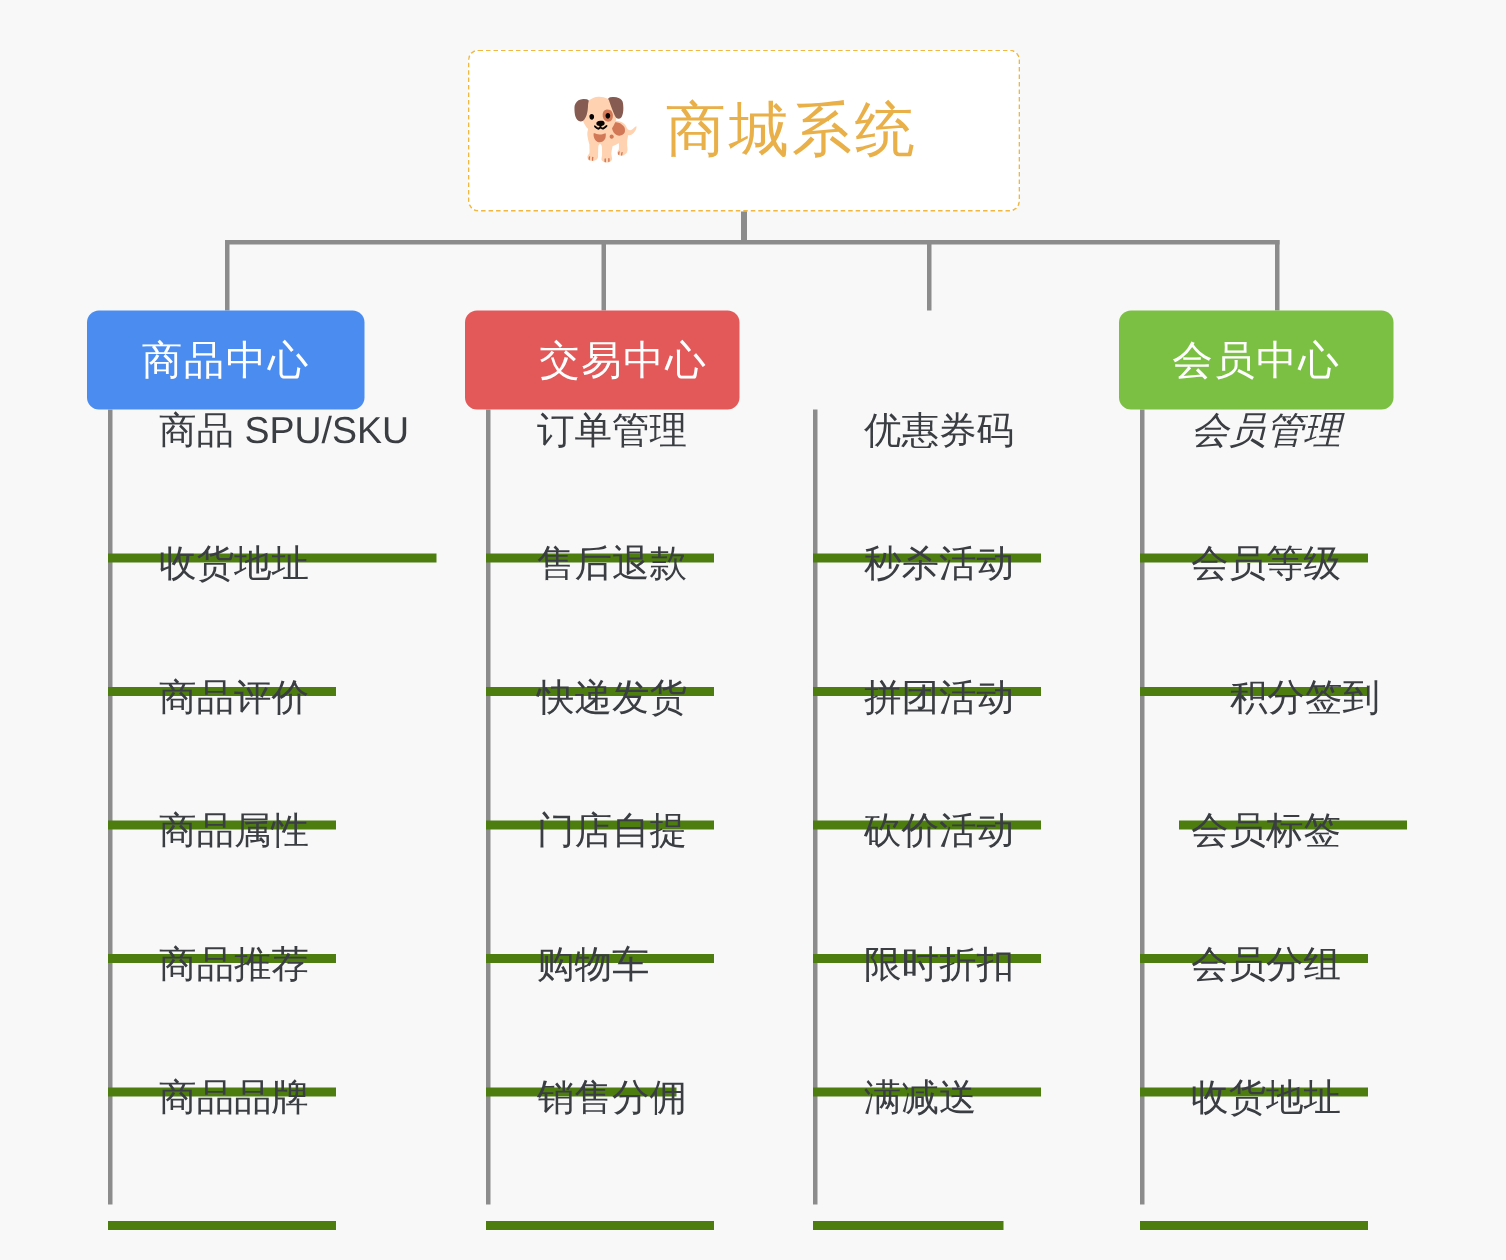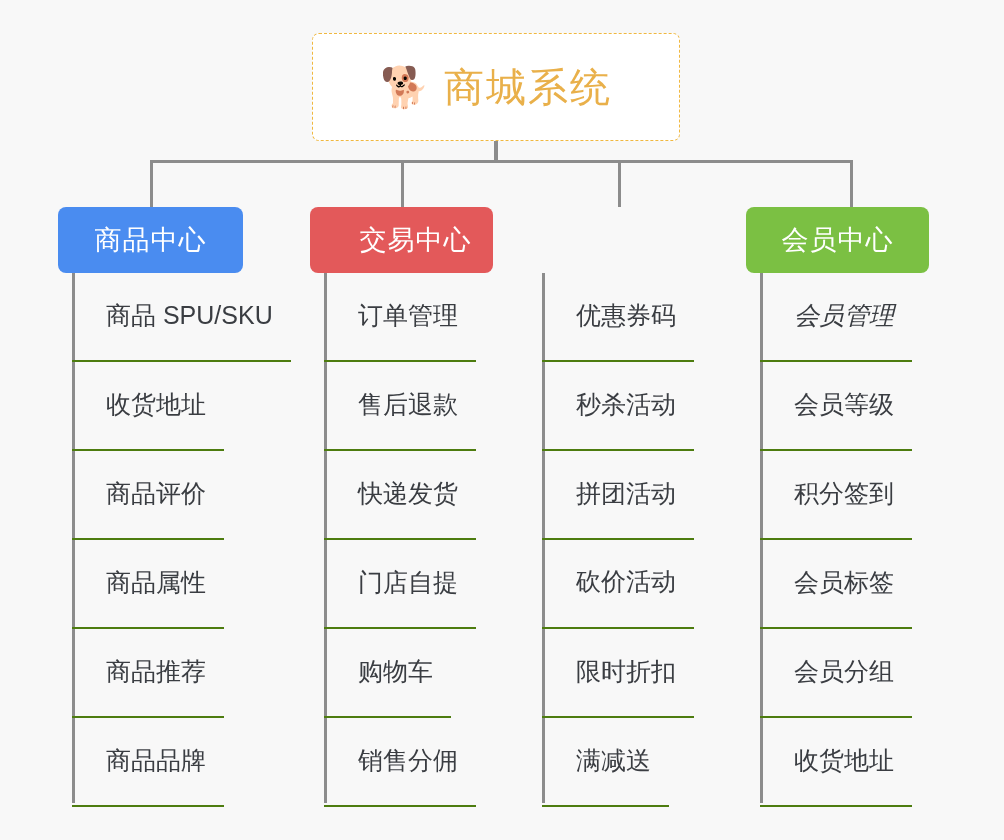--- a/index.html
+++ b/index.html
@@ -78,26 +78,26 @@
     position: absolute;
     left: 0;
     top: 0;
     width: 3px;
     height: 530px;
     background: #8c8c8c;
   }
   .leaf-item {
     position: absolute;
     left: 0;
-    height: 89px;
+    height: 102px;
     display: flex;
-    align-items: center;
+    align-items: flex-start;
     justify-content: flex-start;
     padding-left: 34px;
-    border-bottom: 2px solid #4d7c0f;
+    border-bottom: 6px solid #4d7c0f;
     padding-bottom: 3px;
   }
   .leaf-label {
     font-size: 25px;
     color: #3a3d42;
     line-height: 1.15;
     white-space: nowrap;
     padding-right: 18px;
   }
 </style>
@@ -176,40 +176,40 @@
     <div class="leaf-spine"></div>
     <div class="leaf-item" style="top:0px;">
       <span class="leaf-label">优惠券码</span>
     </div>
     <div class="leaf-item" style="top:89px;">
       <span class="leaf-label">秒杀活动</span>
     </div>
     <div class="leaf-item" style="top:178px;">
       <span class="leaf-label">拼团活动</span>
     </div>
-    <div class="leaf-item" style="top:267px;font-family:Liberation Serif, serif;">
+    <div class="leaf-item" style="top:267px;">
       <span class="leaf-label">砍价活动</span>
     </div>
     <div class="leaf-item" style="top:356px;">
       <span class="leaf-label">限时折扣</span>
     </div>
     <div class="leaf-item" style="top:445px;">
       <span class="leaf-label">满减送</span>
     </div>
   </div>
 
   <div class="leaf-col" style="left:760px;">
     <div class="leaf-spine"></div>
     <div class="leaf-item" style="top:0px;font-style:italic;">
       <span class="leaf-label">会员管理</span>
     </div>
     <div class="leaf-item" style="top:89px;">
       <span class="leaf-label">会员等级</span>
     </div>
-    <div class="leaf-item" style="top:178px;">
+    <div class="leaf-item" style="top:178px;margin-left:26px;">
       <span class="leaf-label">积分签到</span>
     </div>
     <div class="leaf-item" style="top:267px;">
       <span class="leaf-label">会员标签</span>
     </div>
     <div class="leaf-item" style="top:356px;">
       <span class="leaf-label">会员分组</span>
     </div>
     <div class="leaf-item" style="top:445px;">
       <span class="leaf-label">收货地址</span>

